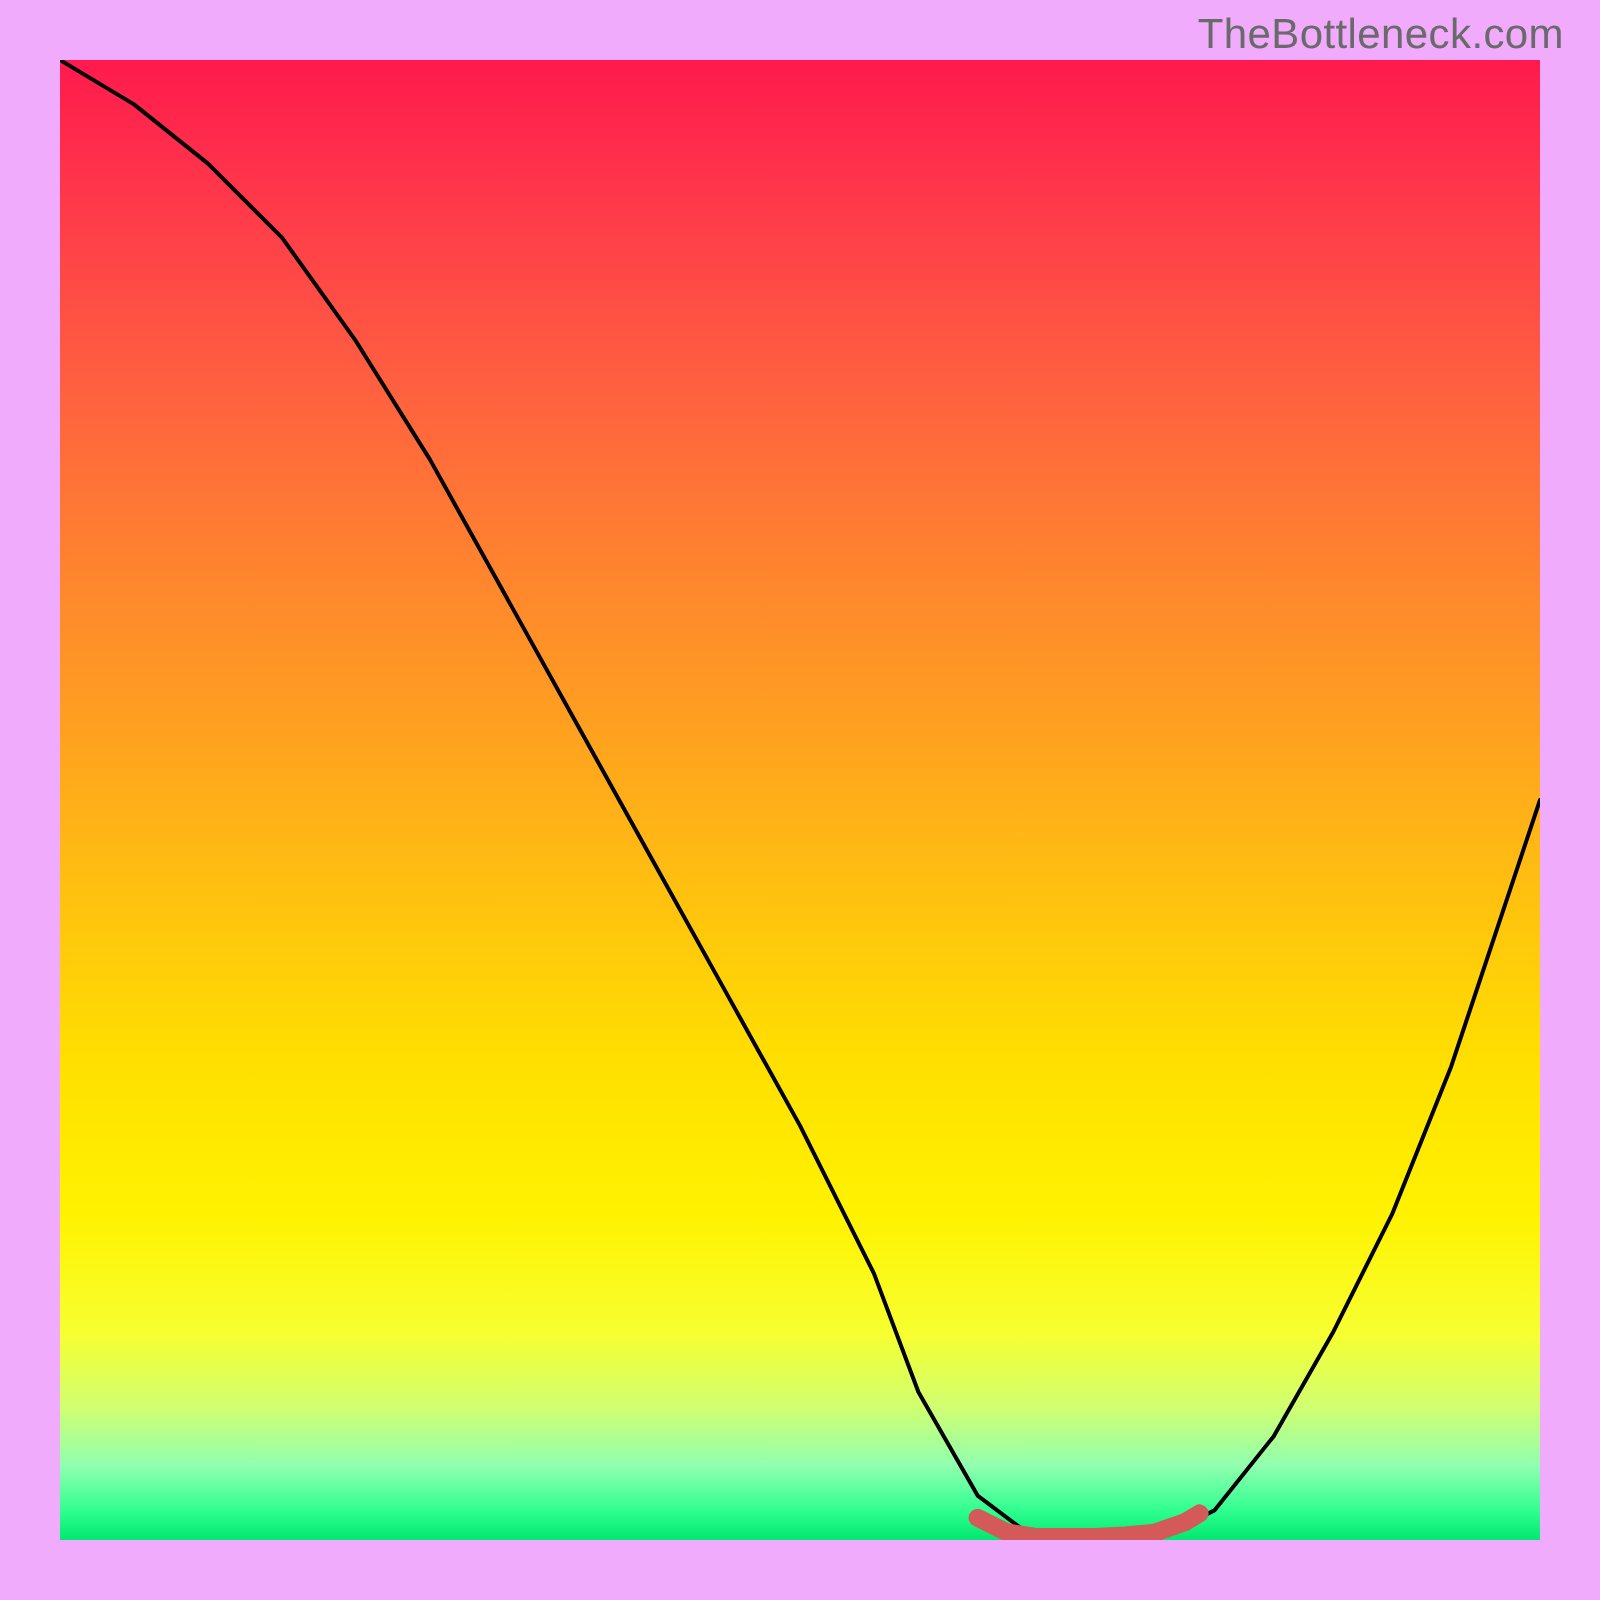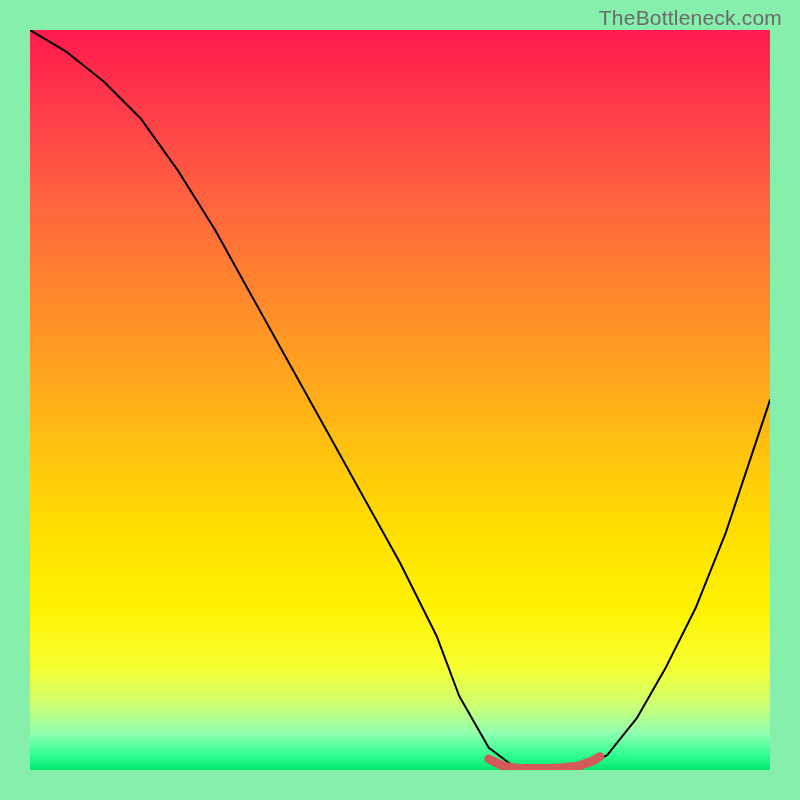--- a/index.html
+++ b/index.html
@@ -10,21 +10,21 @@
     height: 800px;
     overflow: hidden;
     position: relative;
   }
   .frame {
     position: absolute;
     top: 0;
     left: 0;
     width: 800px;
     height: 800px;
-    background: #86efac;
+    background: #f0abfc;
   }
   .plot-area {
     position: absolute;
     top: 30px;
     left: 30px;
     width: 740px;
     height: 740px;
     background: linear-gradient(to bottom,
       #ff1a4d 0%,
       #ff3a4a 10%,

